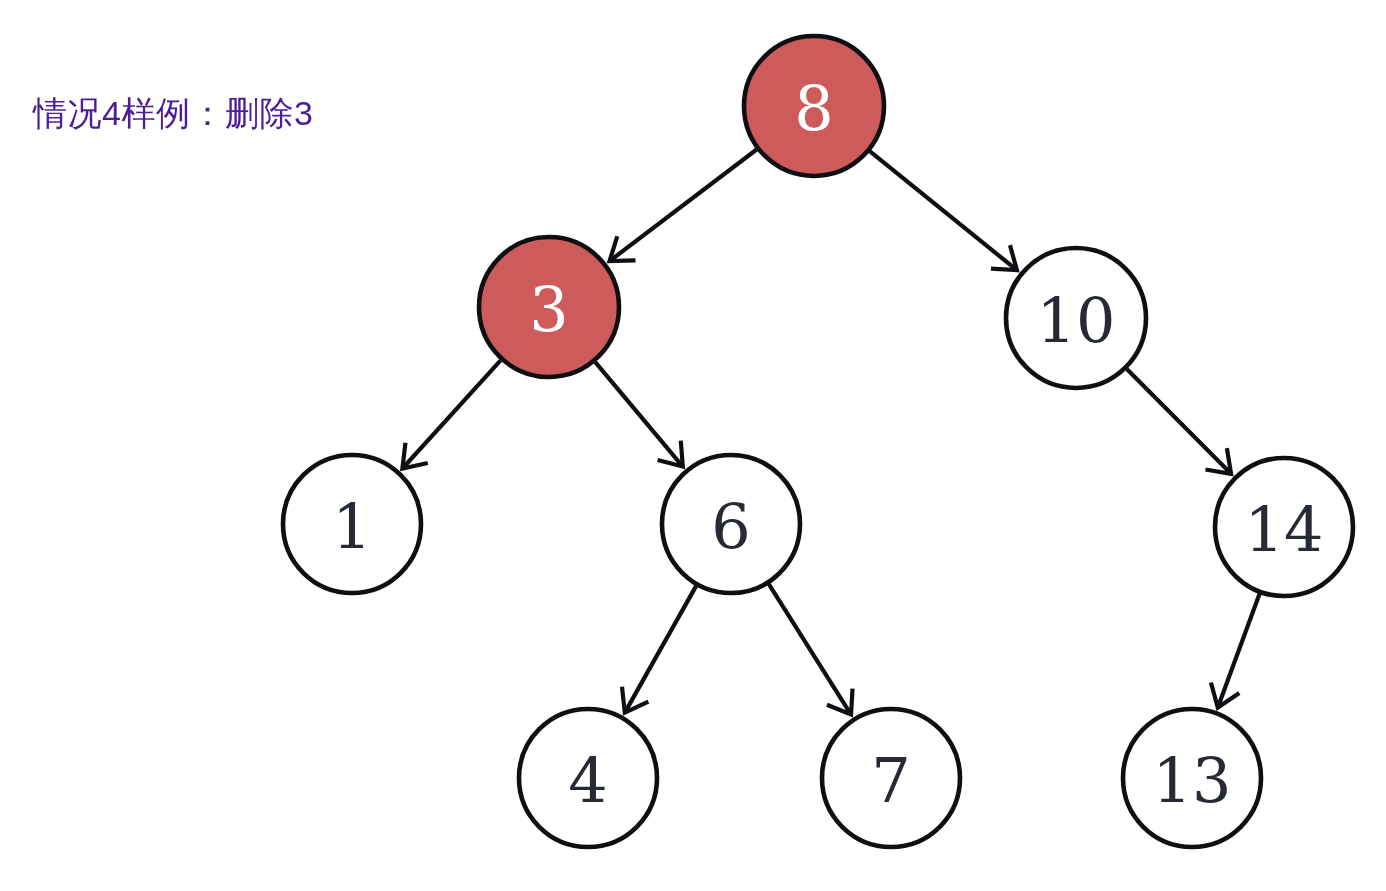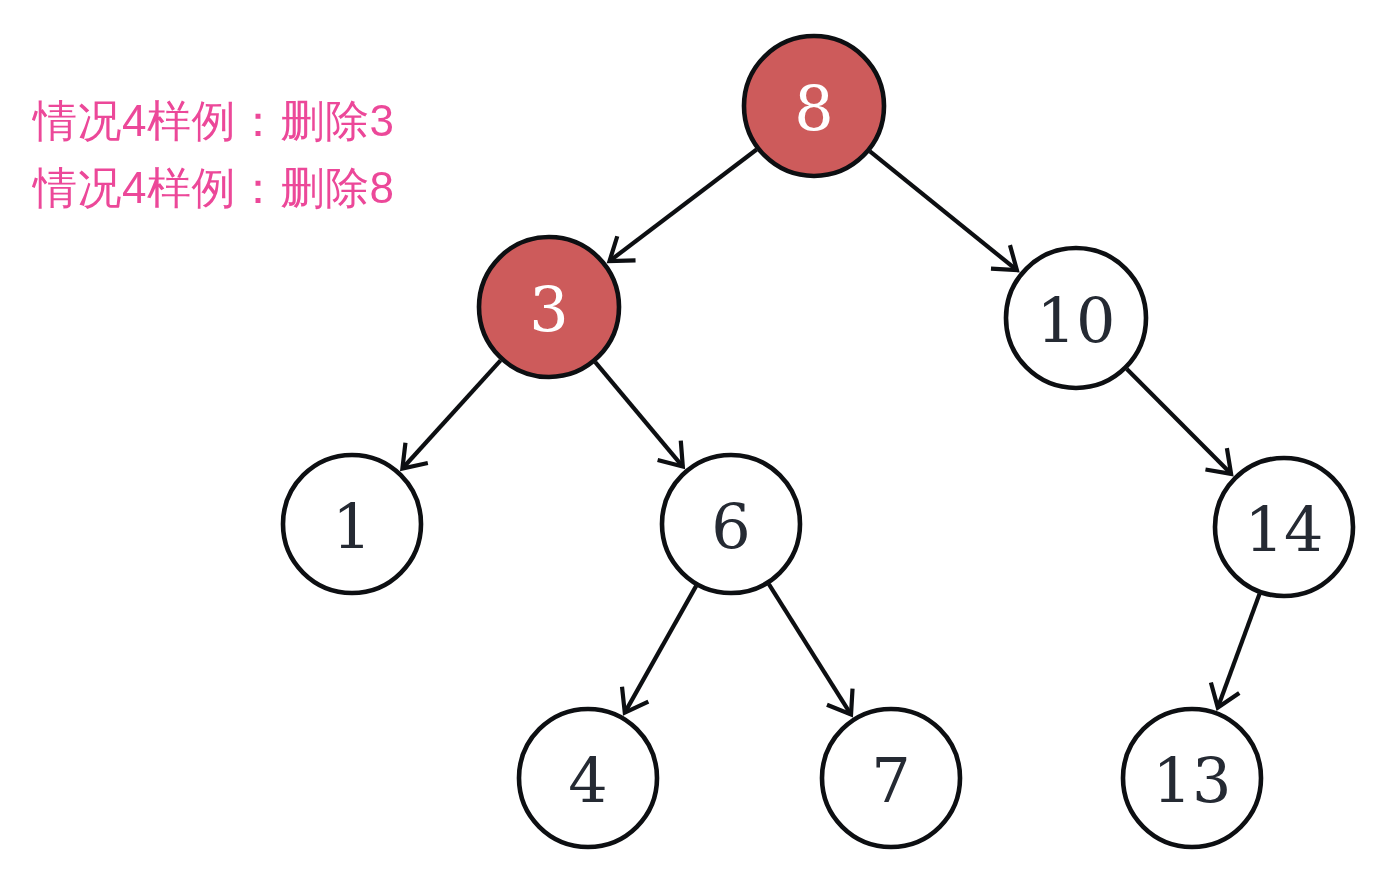--- a/index.html
+++ b/index.html
@@ -59,23 +59,23 @@
   .node-label.text-white { fill: #ffffff; }
 
   #caption-block {
     position: absolute;
     left: 33px;
     top: 88px;
     width: 460px;
   }
   .caption-line {
     font-family: "Liberation Sans", "DejaVu Sans", sans-serif;
-    font-size: 44px;
+    font-size: 34px;
     line-height: 1.52;
-    color: #ec4899;
+    color: #4c1d95;
     white-space: pre;
     letter-spacing: 0.5px;
   }
 </style>
 </head>
 <body>
 
 <div id="stage">
 
   <svg id="tree-svg" viewBox="0 0 1386 891">
@@ -148,16 +148,15 @@
         </g>
         <g>
           <circle cx="1192" cy="778" r="69" class="node-circle fill-white"></circle>
           <text x="1192" y="780" class="node-label text-dark">13</text>
         </g>
       </g>
   </svg>
 
   <div id="caption-block">
     <div class="caption-line">情况4样例：删除3</div>
-    <div class="caption-line">情况4样例：删除8</div>
   </div>
 
 </div>
 
 </body></html>

